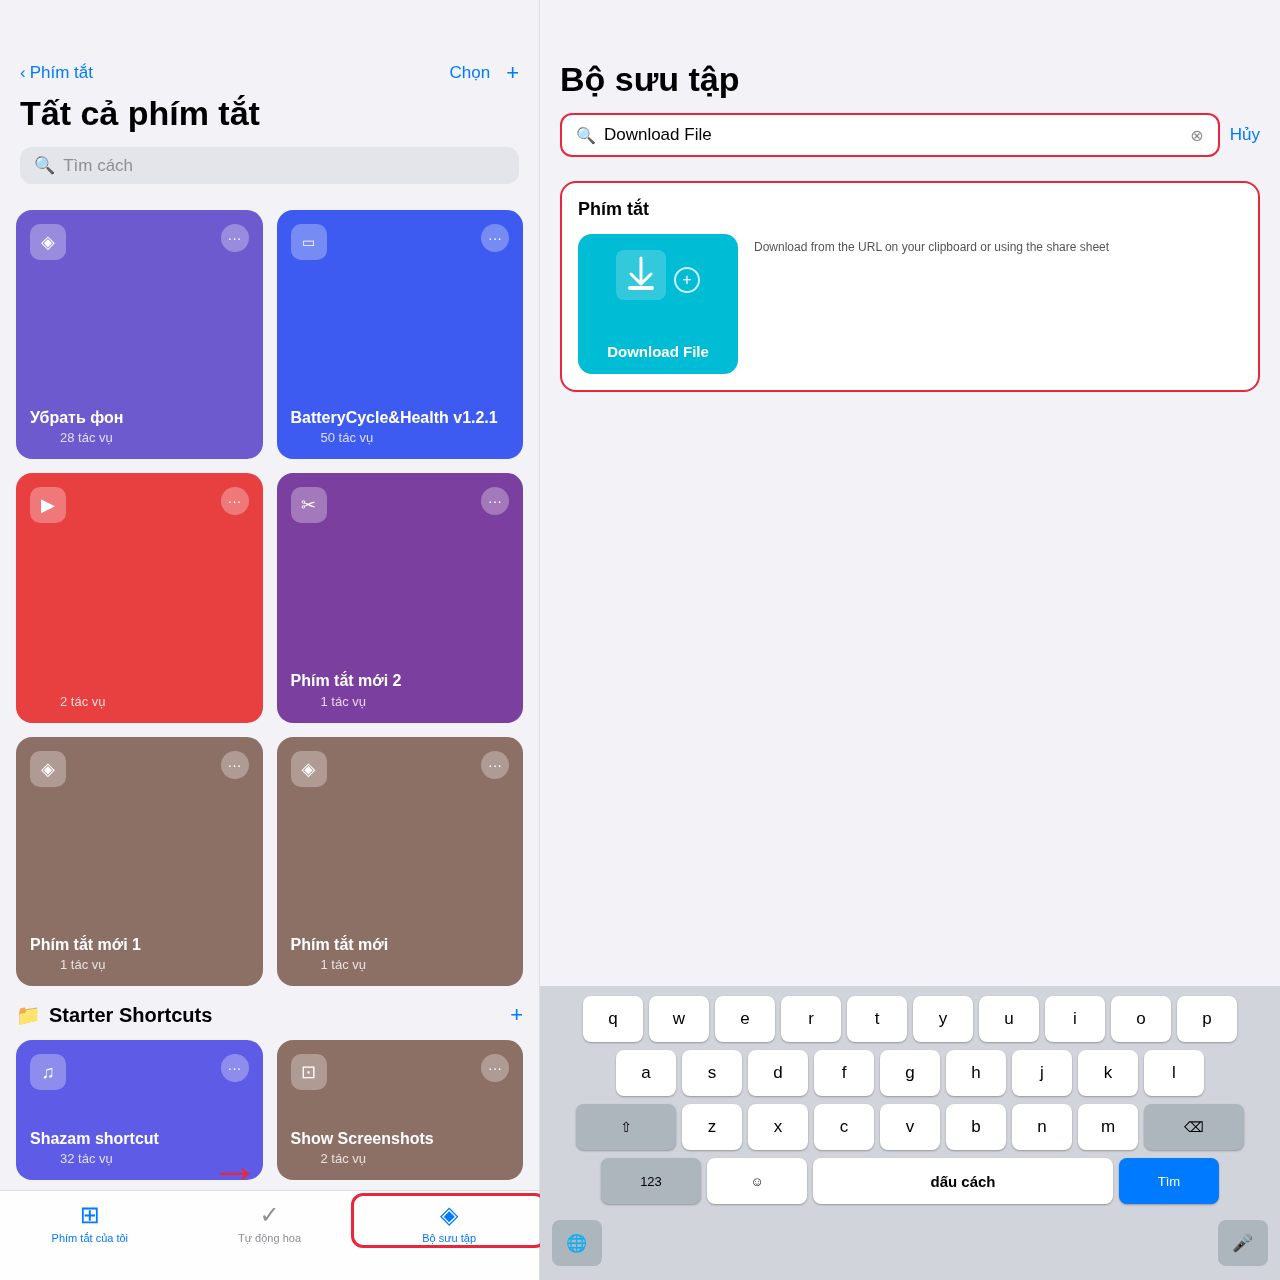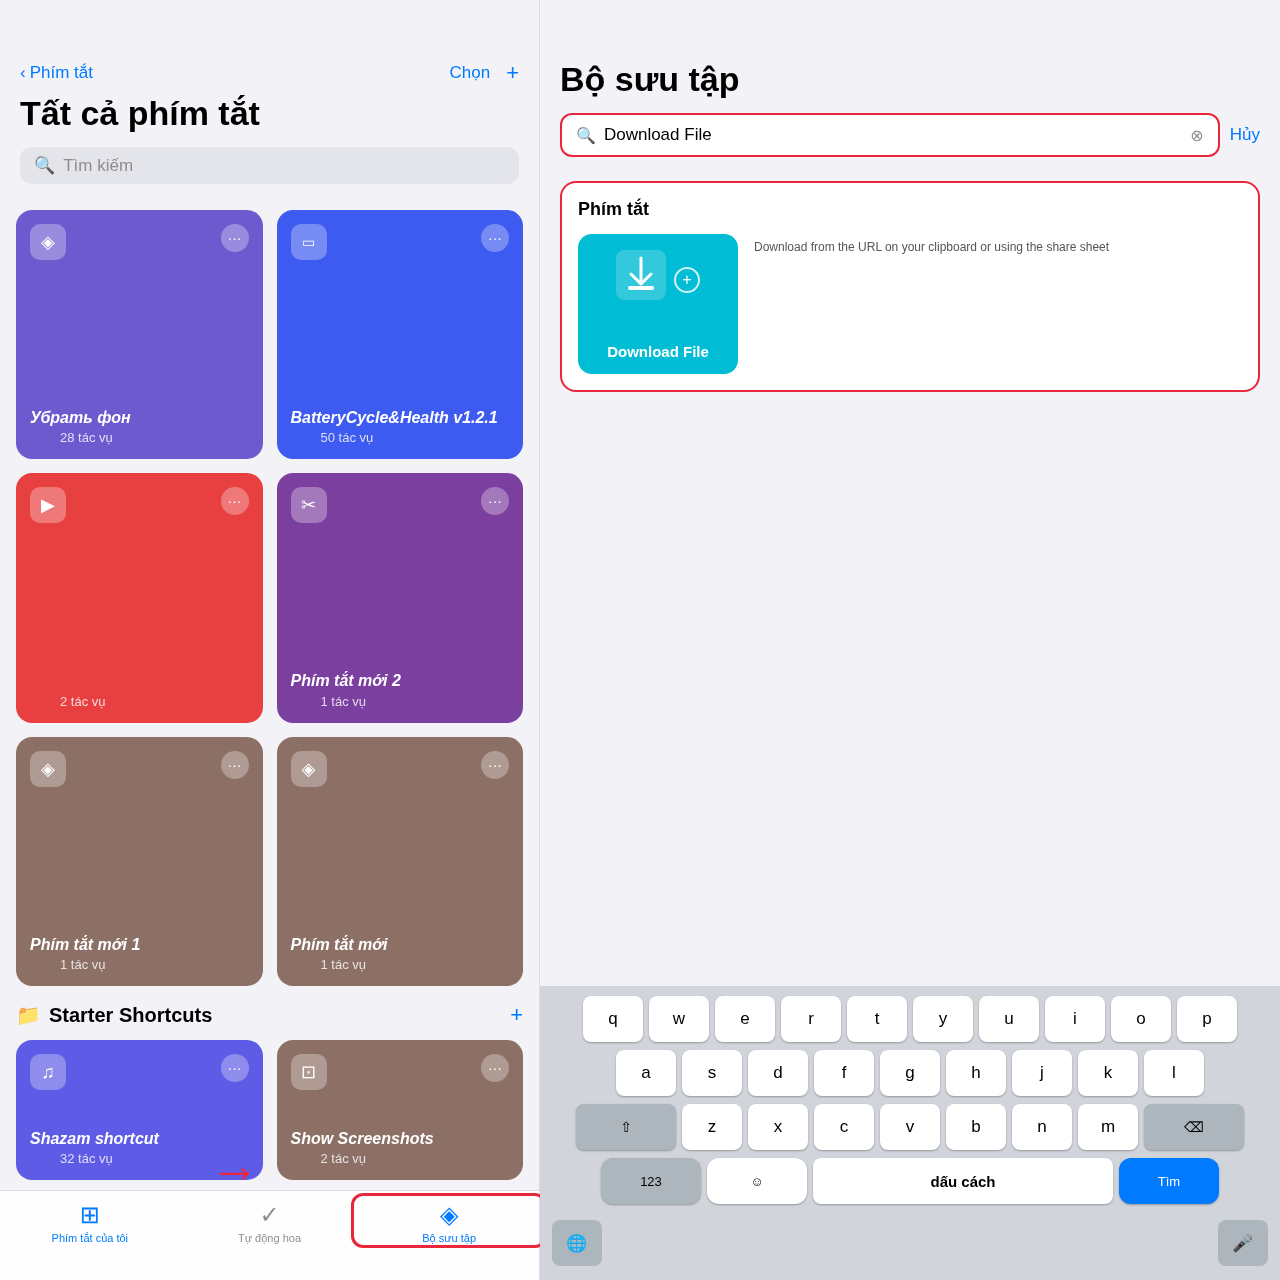--- a/index.html
+++ b/index.html
@@ -129,21 +129,20 @@
 
     .card-info {
       margin-top: 10px;
     }
 
     .card-name {
       font-size: 16px;
       font-weight: 600;
       color: white;
       line-height: 1.2;
-      font-style: italic;
     }
 
     .card-tasks {
       font-size: 13px;
       color: rgba(255,255,255,0.8);
       margin-top: 3px;
       margin-left: 30px;
     }
 
     
@@ -427,21 +426,20 @@
 
     .key.space {
       min-width: 200px;
       max-width: 300px;
       font-size: 15px;
       font-weight: bold;
     }
 
     .key.small-text {
       font-size: 13px;
-      border-radius: 12px;
     }
 
     .keyboard-bottom-row {
       display: flex;
       justify-content: space-between;
       align-items: center;
       padding: 4px 8px;
       margin-top: 4px;
     }
 
@@ -468,21 +466,21 @@
         <span>Phím tắt</span>
       </div>
       <div class="nav-actions">
         <span>Chọn</span>
         <span style="font-size:22px;font-weight:300;">+</span>
       </div>
     </div>
     <div class="page-title">Tất cả phím tắt</div>
     <div class="search-bar">
       <span>🔍</span>
-      <span class="search-placeholder">Tìm kiếm</span>
+      <span class="search-placeholder">Tìm cách</span>
     </div>
   </div>
 
   <div class="shortcuts-grid">
 
     <div class="shortcut-card card-purple">
       <div class="card-header">
         <div class="card-icon">◈</div>
         <div class="card-more">···</div>
       </div>

